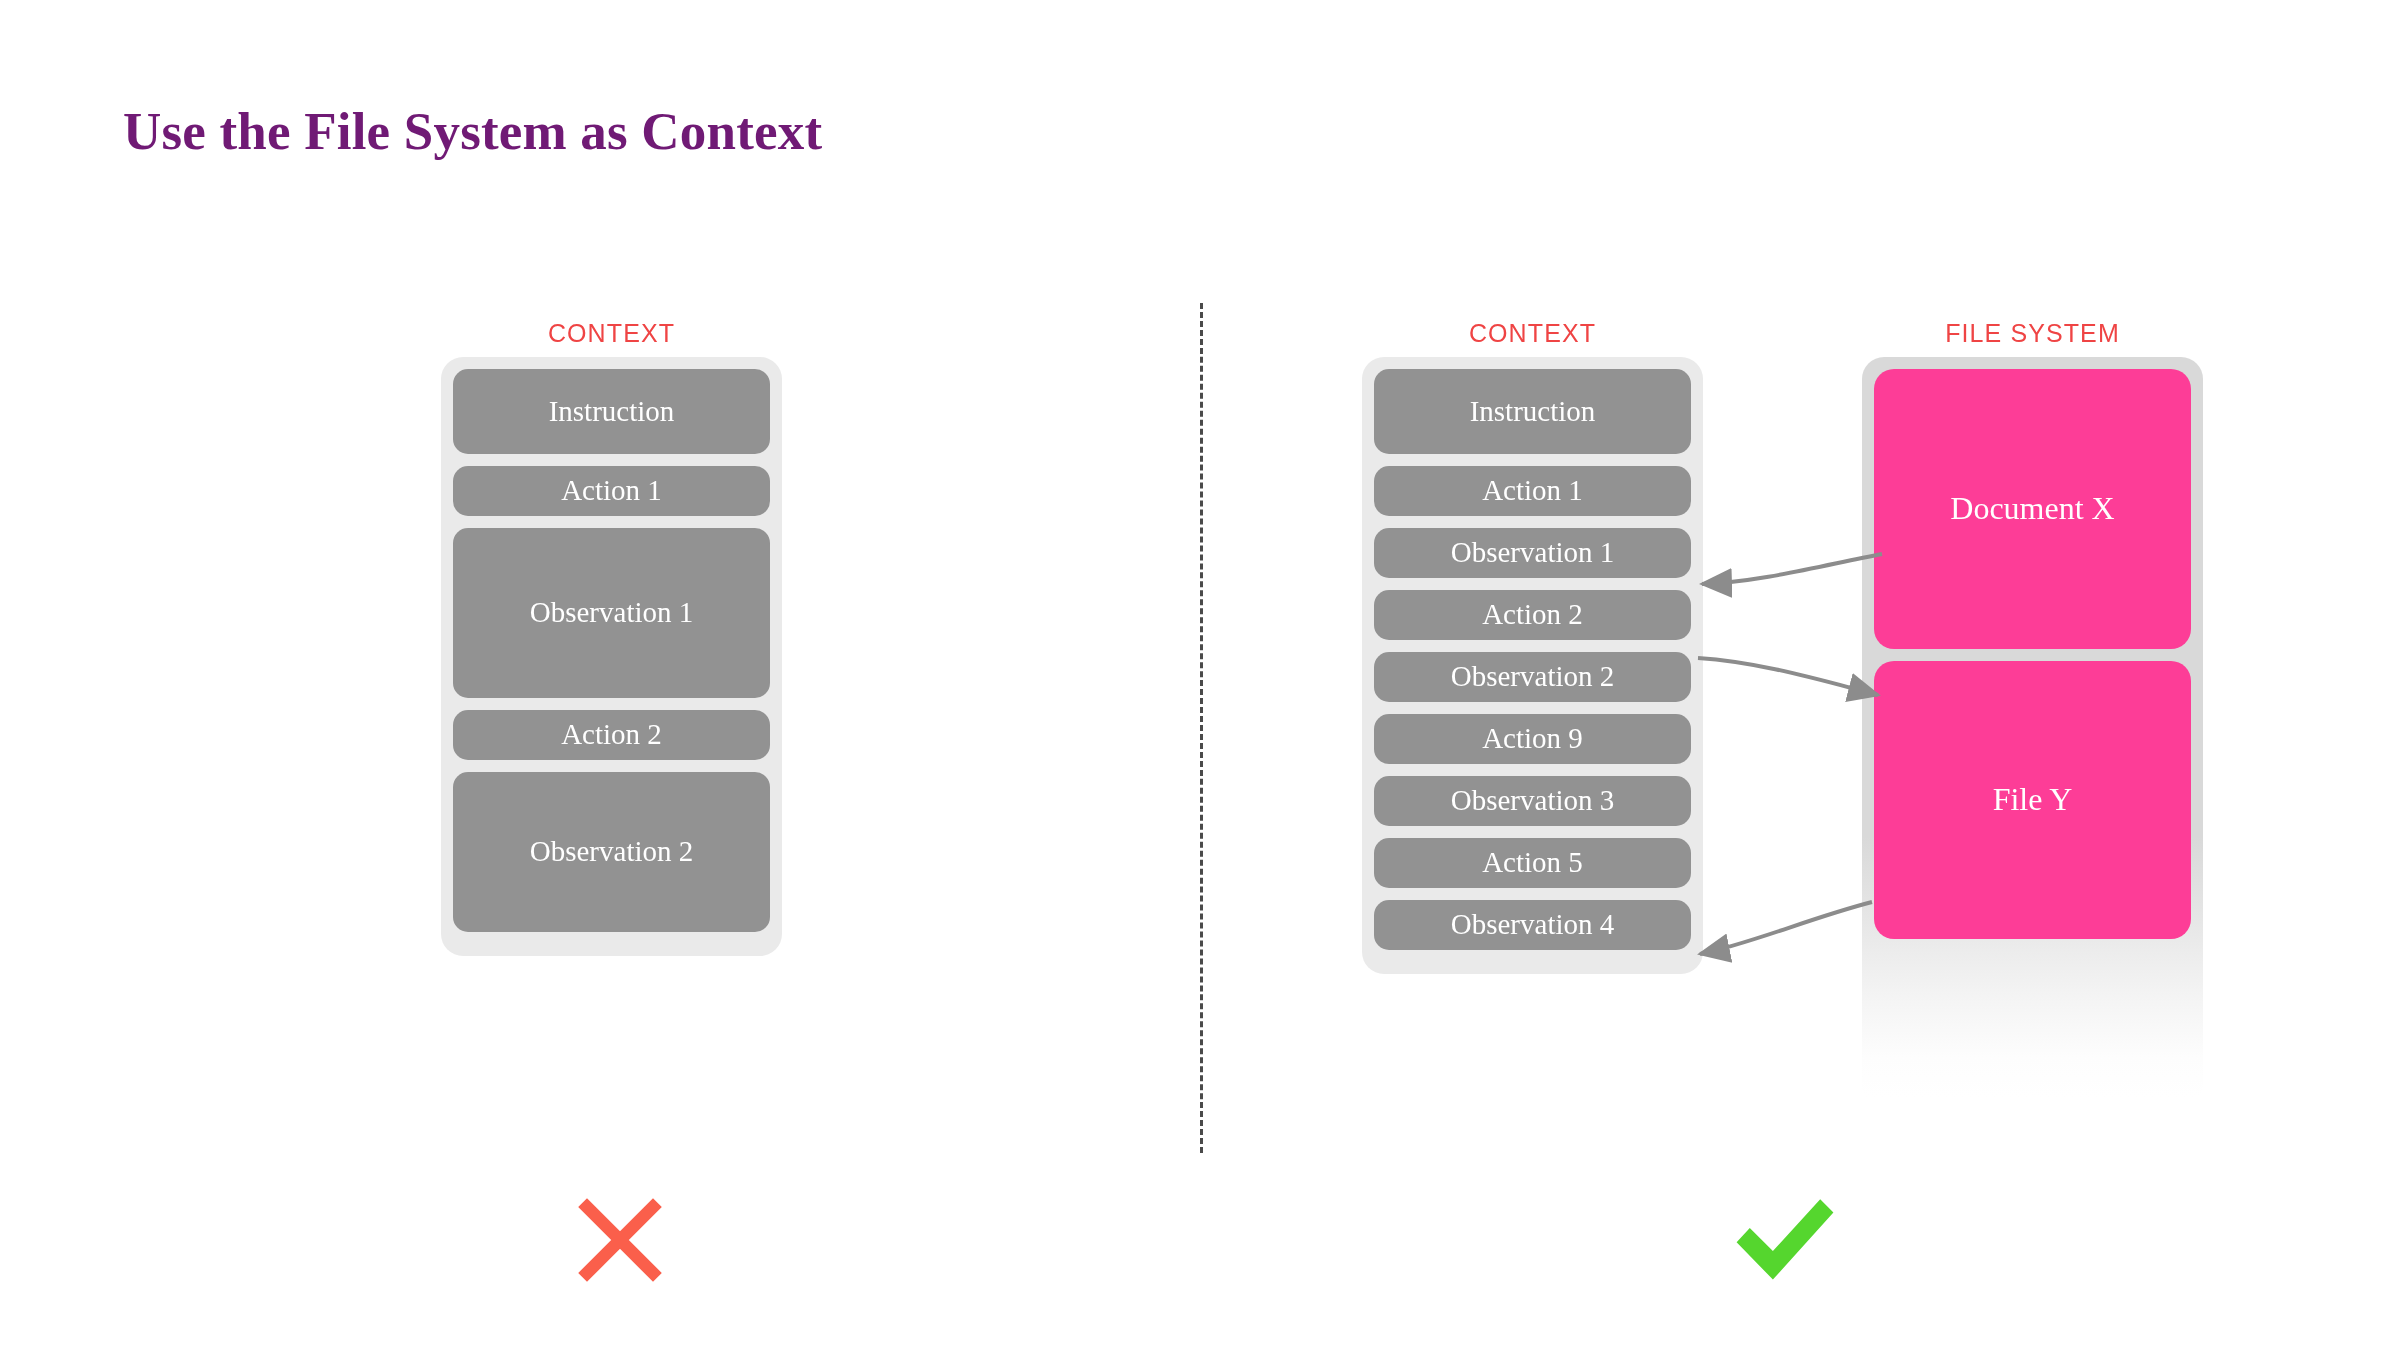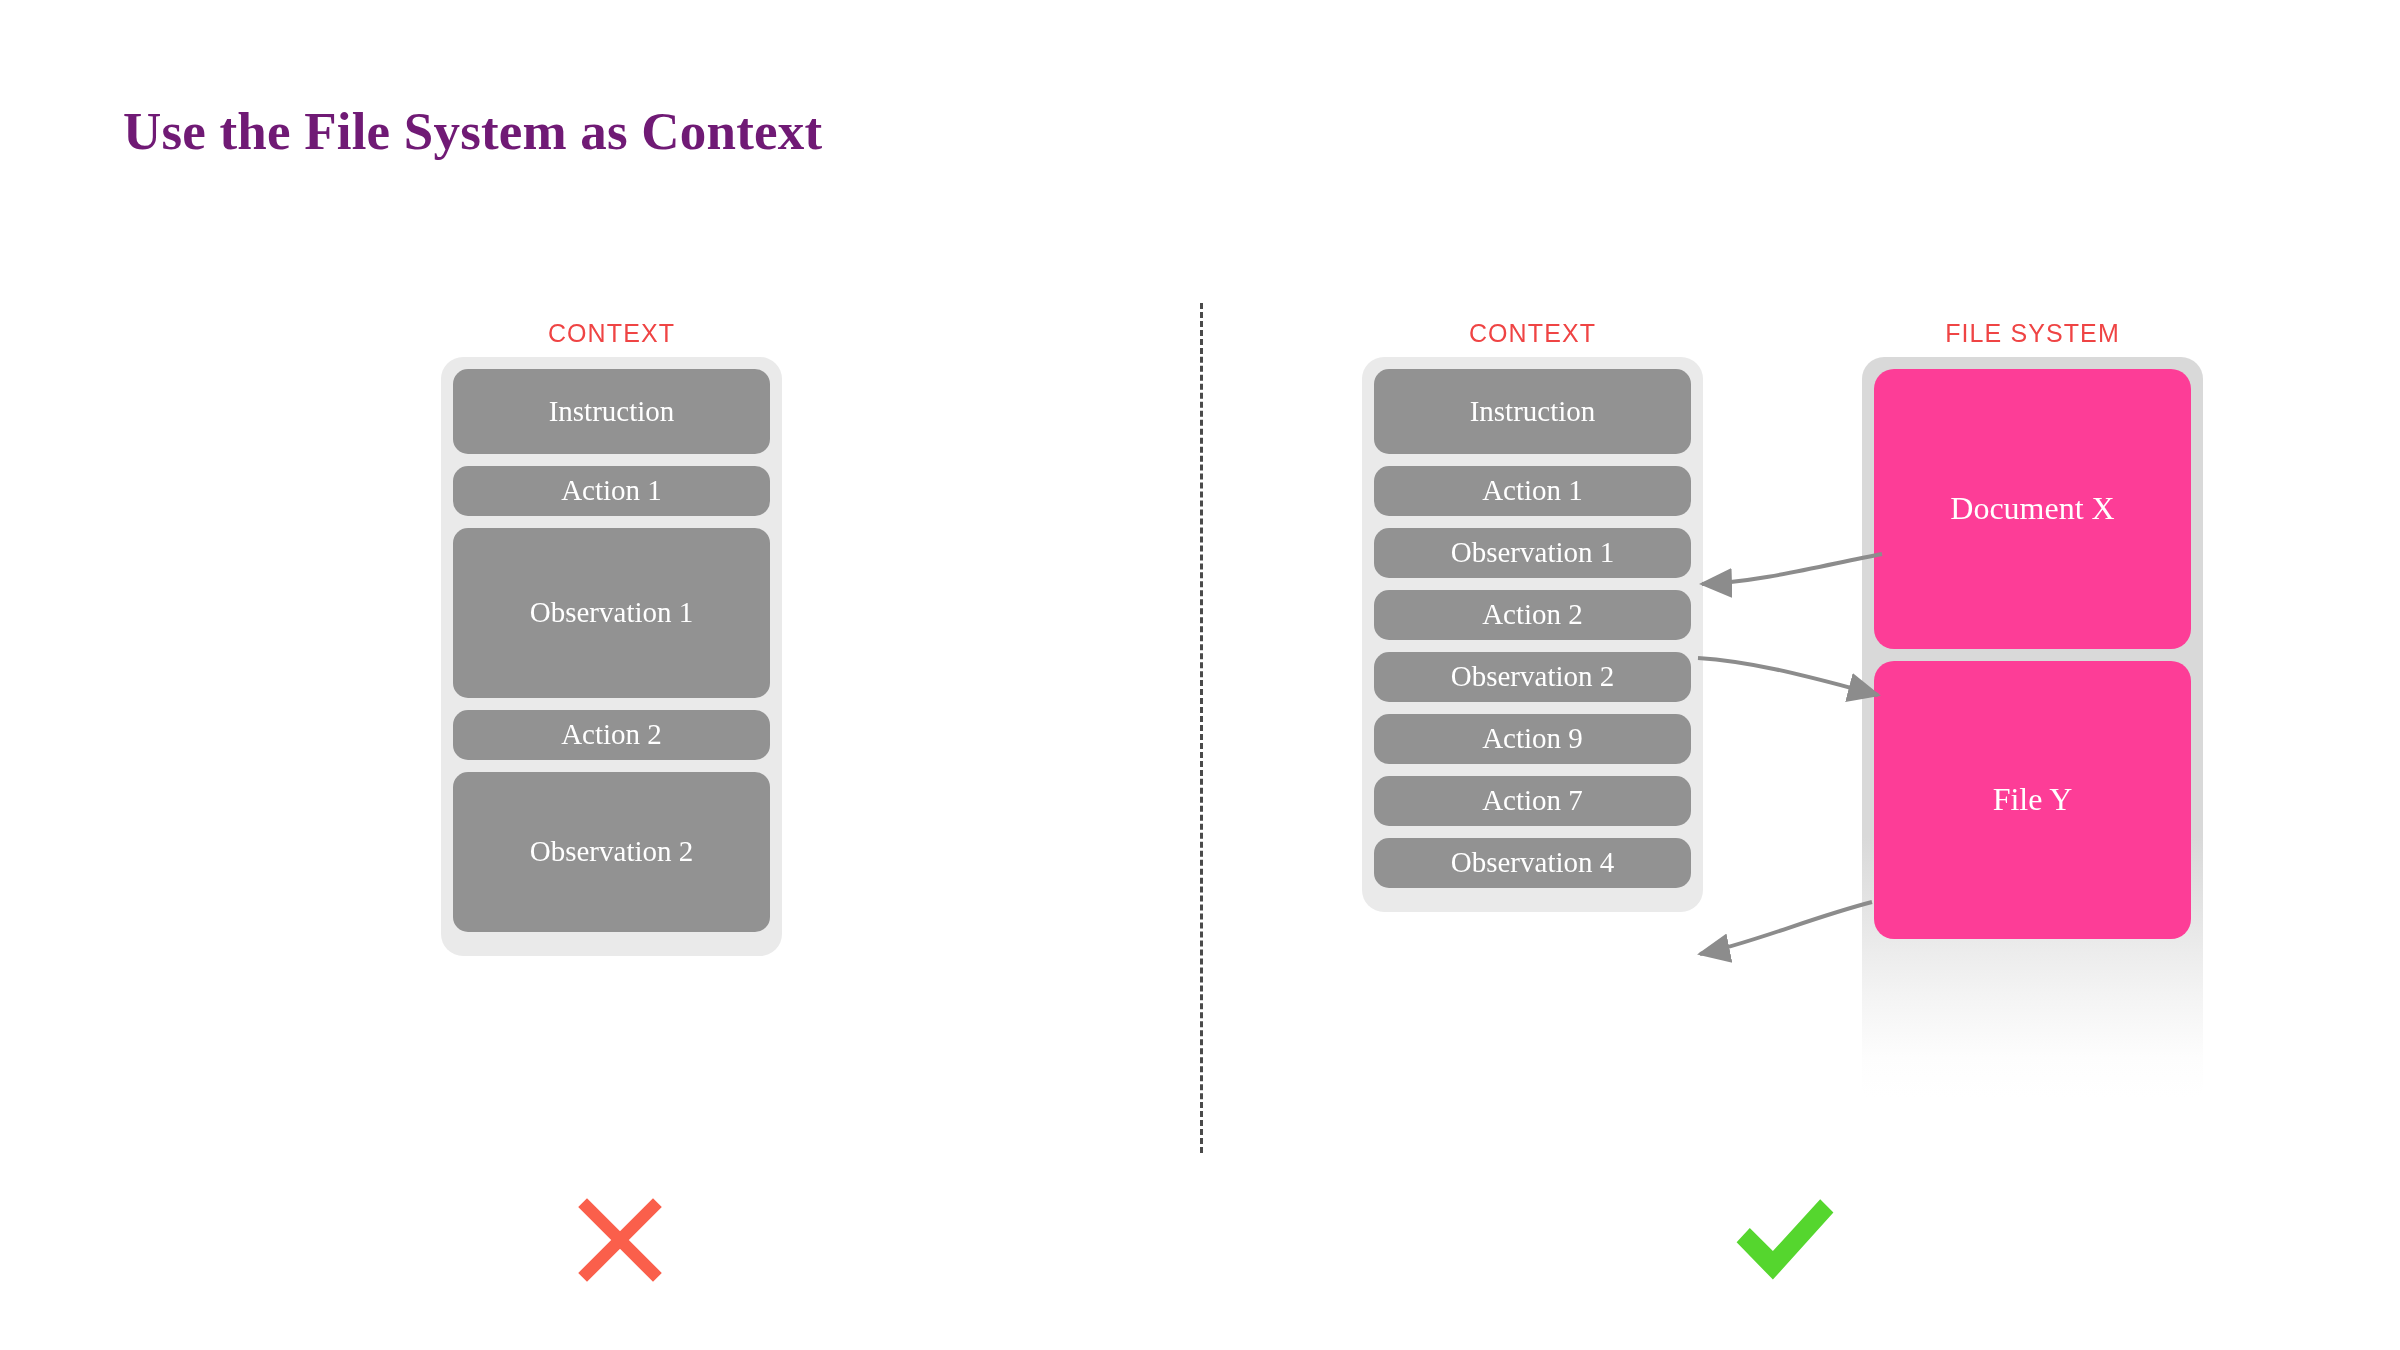--- a/index.html
+++ b/index.html
@@ -148,21 +148,22 @@
   <div class="block gray h-obs-big2">Observation 2</div>
 </div>
 
 <div class="stack context" id="stack-right">
   <div class="block gray h-instruction">Instruction</div>
   <div class="block gray h-row">Action 1</div>
   <div class="block gray h-row">Observation 1</div>
   <div class="block gray h-row">Action 2</div>
   <div class="block gray h-row">Observation 2</div>
   <div class="block gray h-row">Action 9</div>
-  <div class="block gray h-row">Action 7</div>
+  <div class="block gray h-row">Observation 3</div>
+  <div class="block gray h-row">Action 5</div>
   <div class="block gray h-row">Observation 4</div>
 </div>
 
 <div class="stack fs" id="stack-fs">
   <div class="block pink h-doc">Document X</div>
   <div class="block pink h-file">File Y</div>
 </div>
 
 <svg id="arrow-layer" viewBox="0 0 2400 1350">
   <defs>

